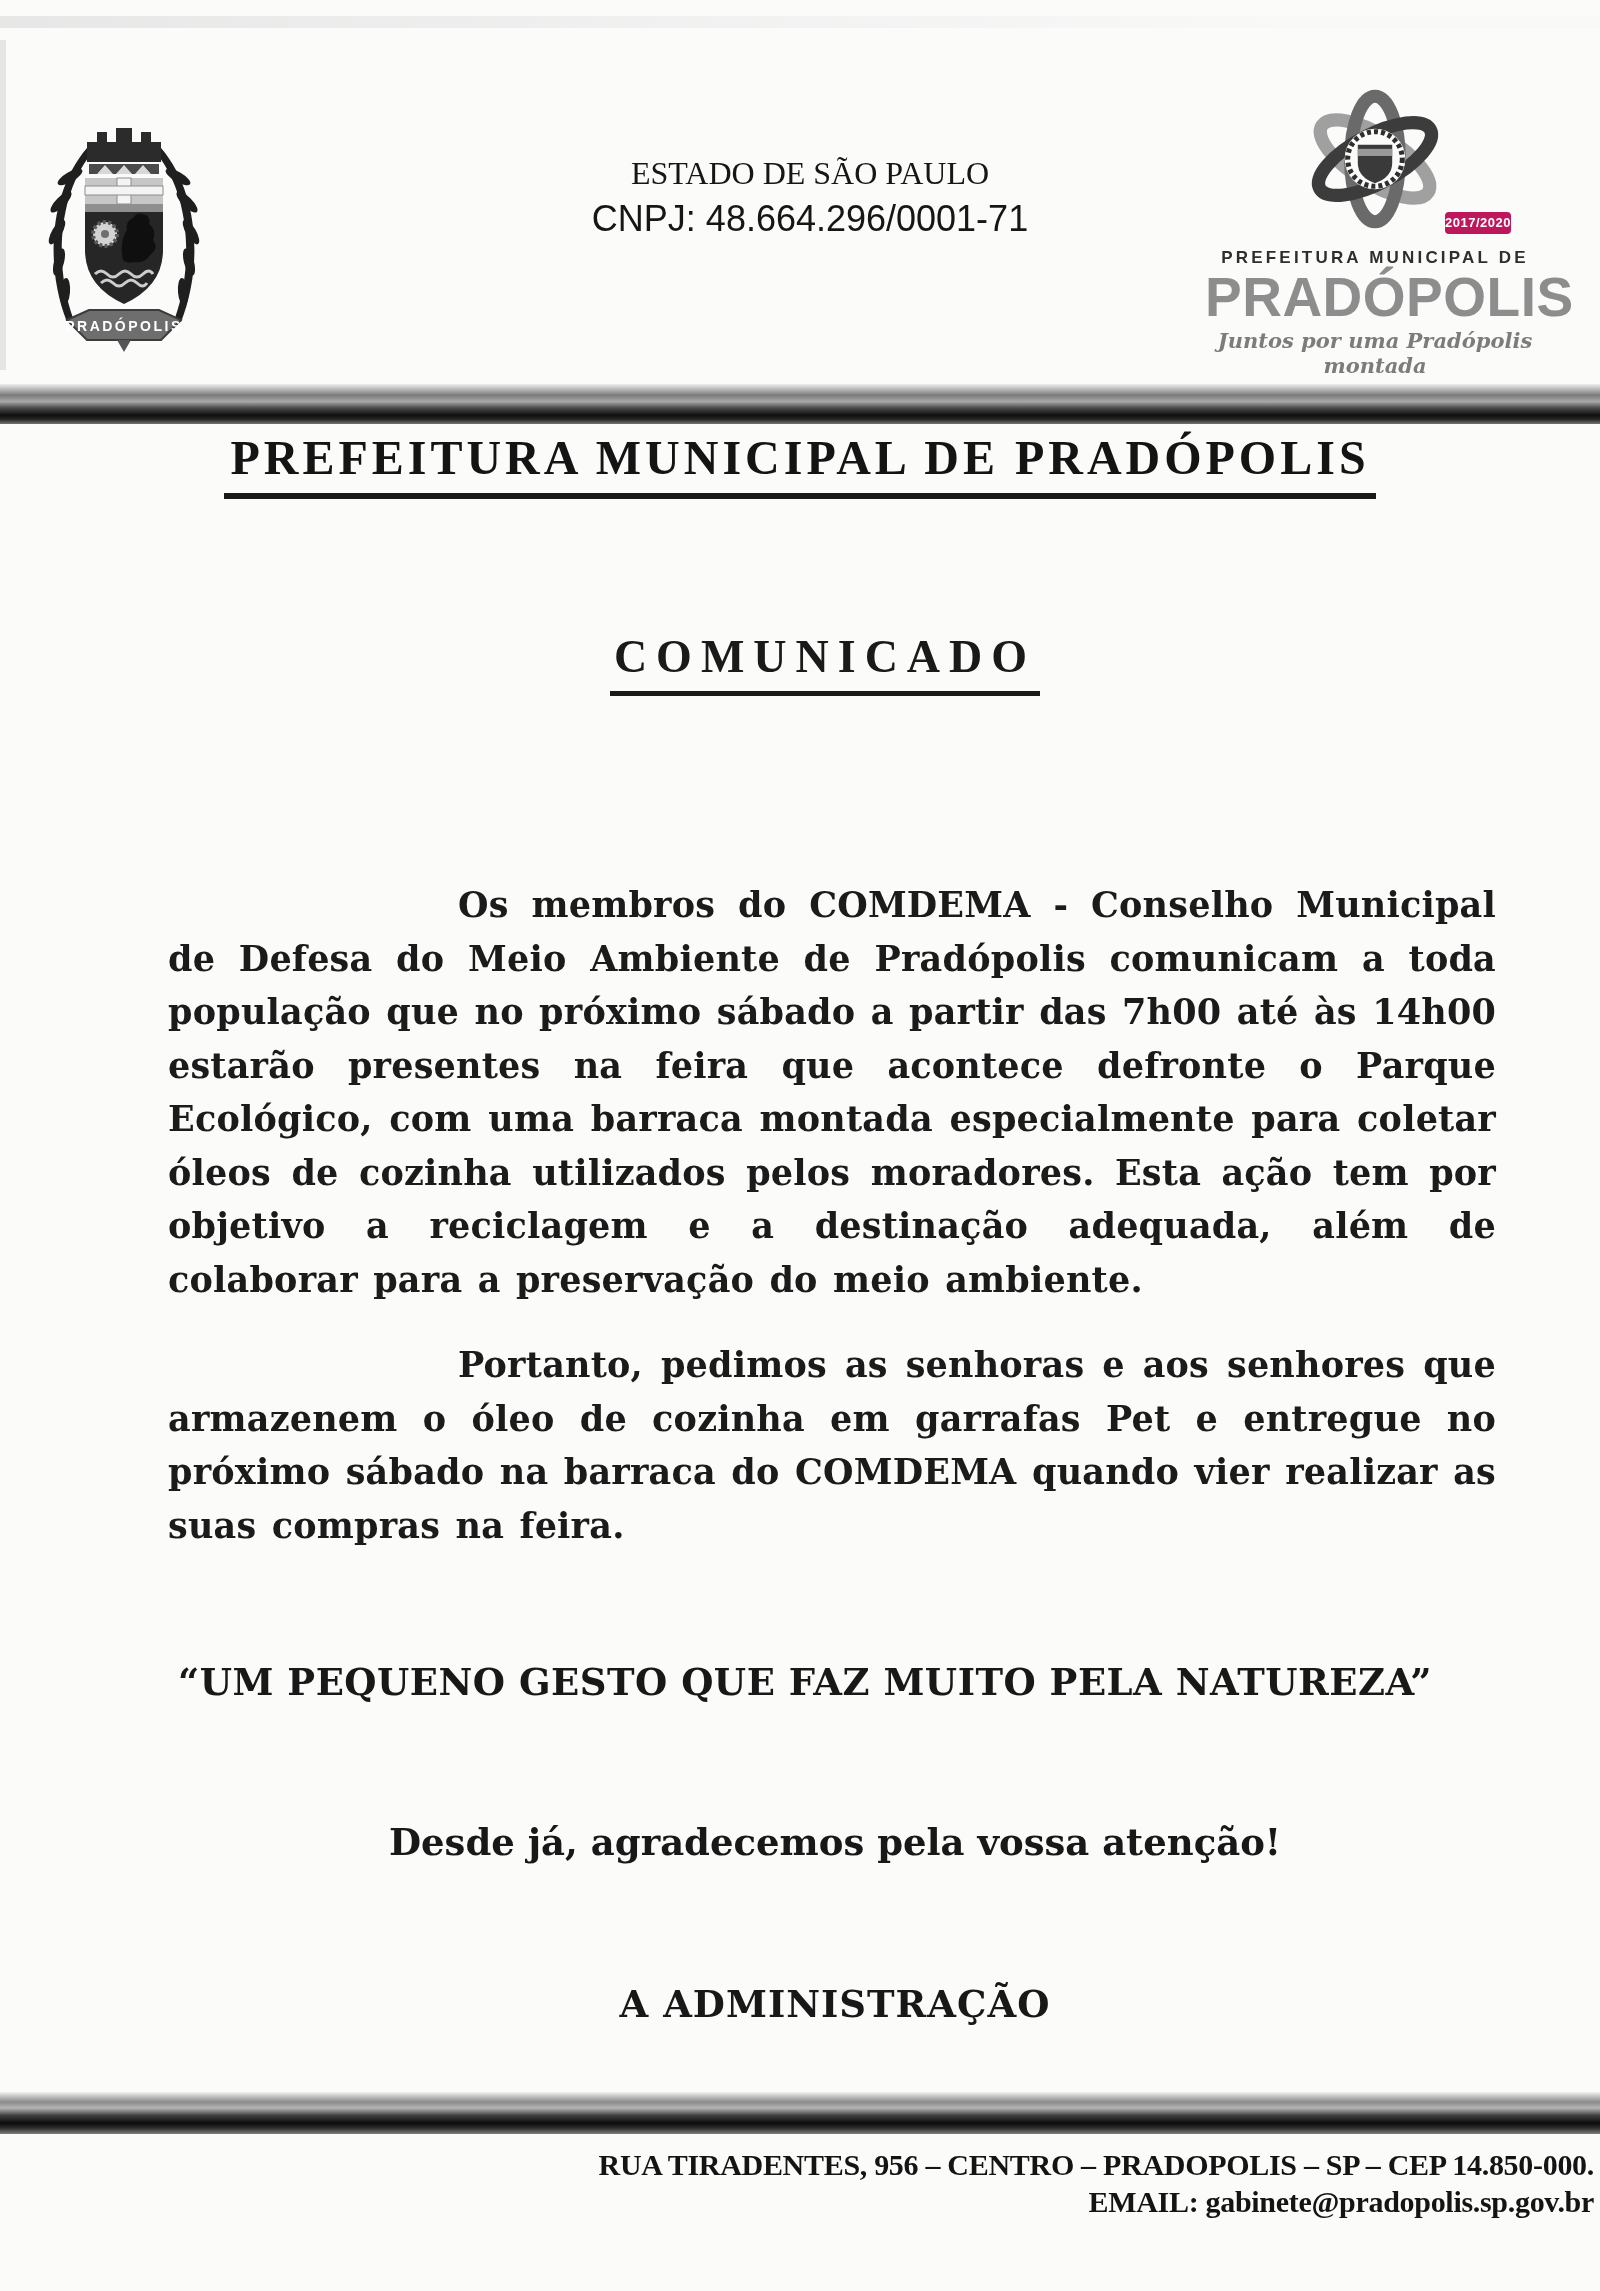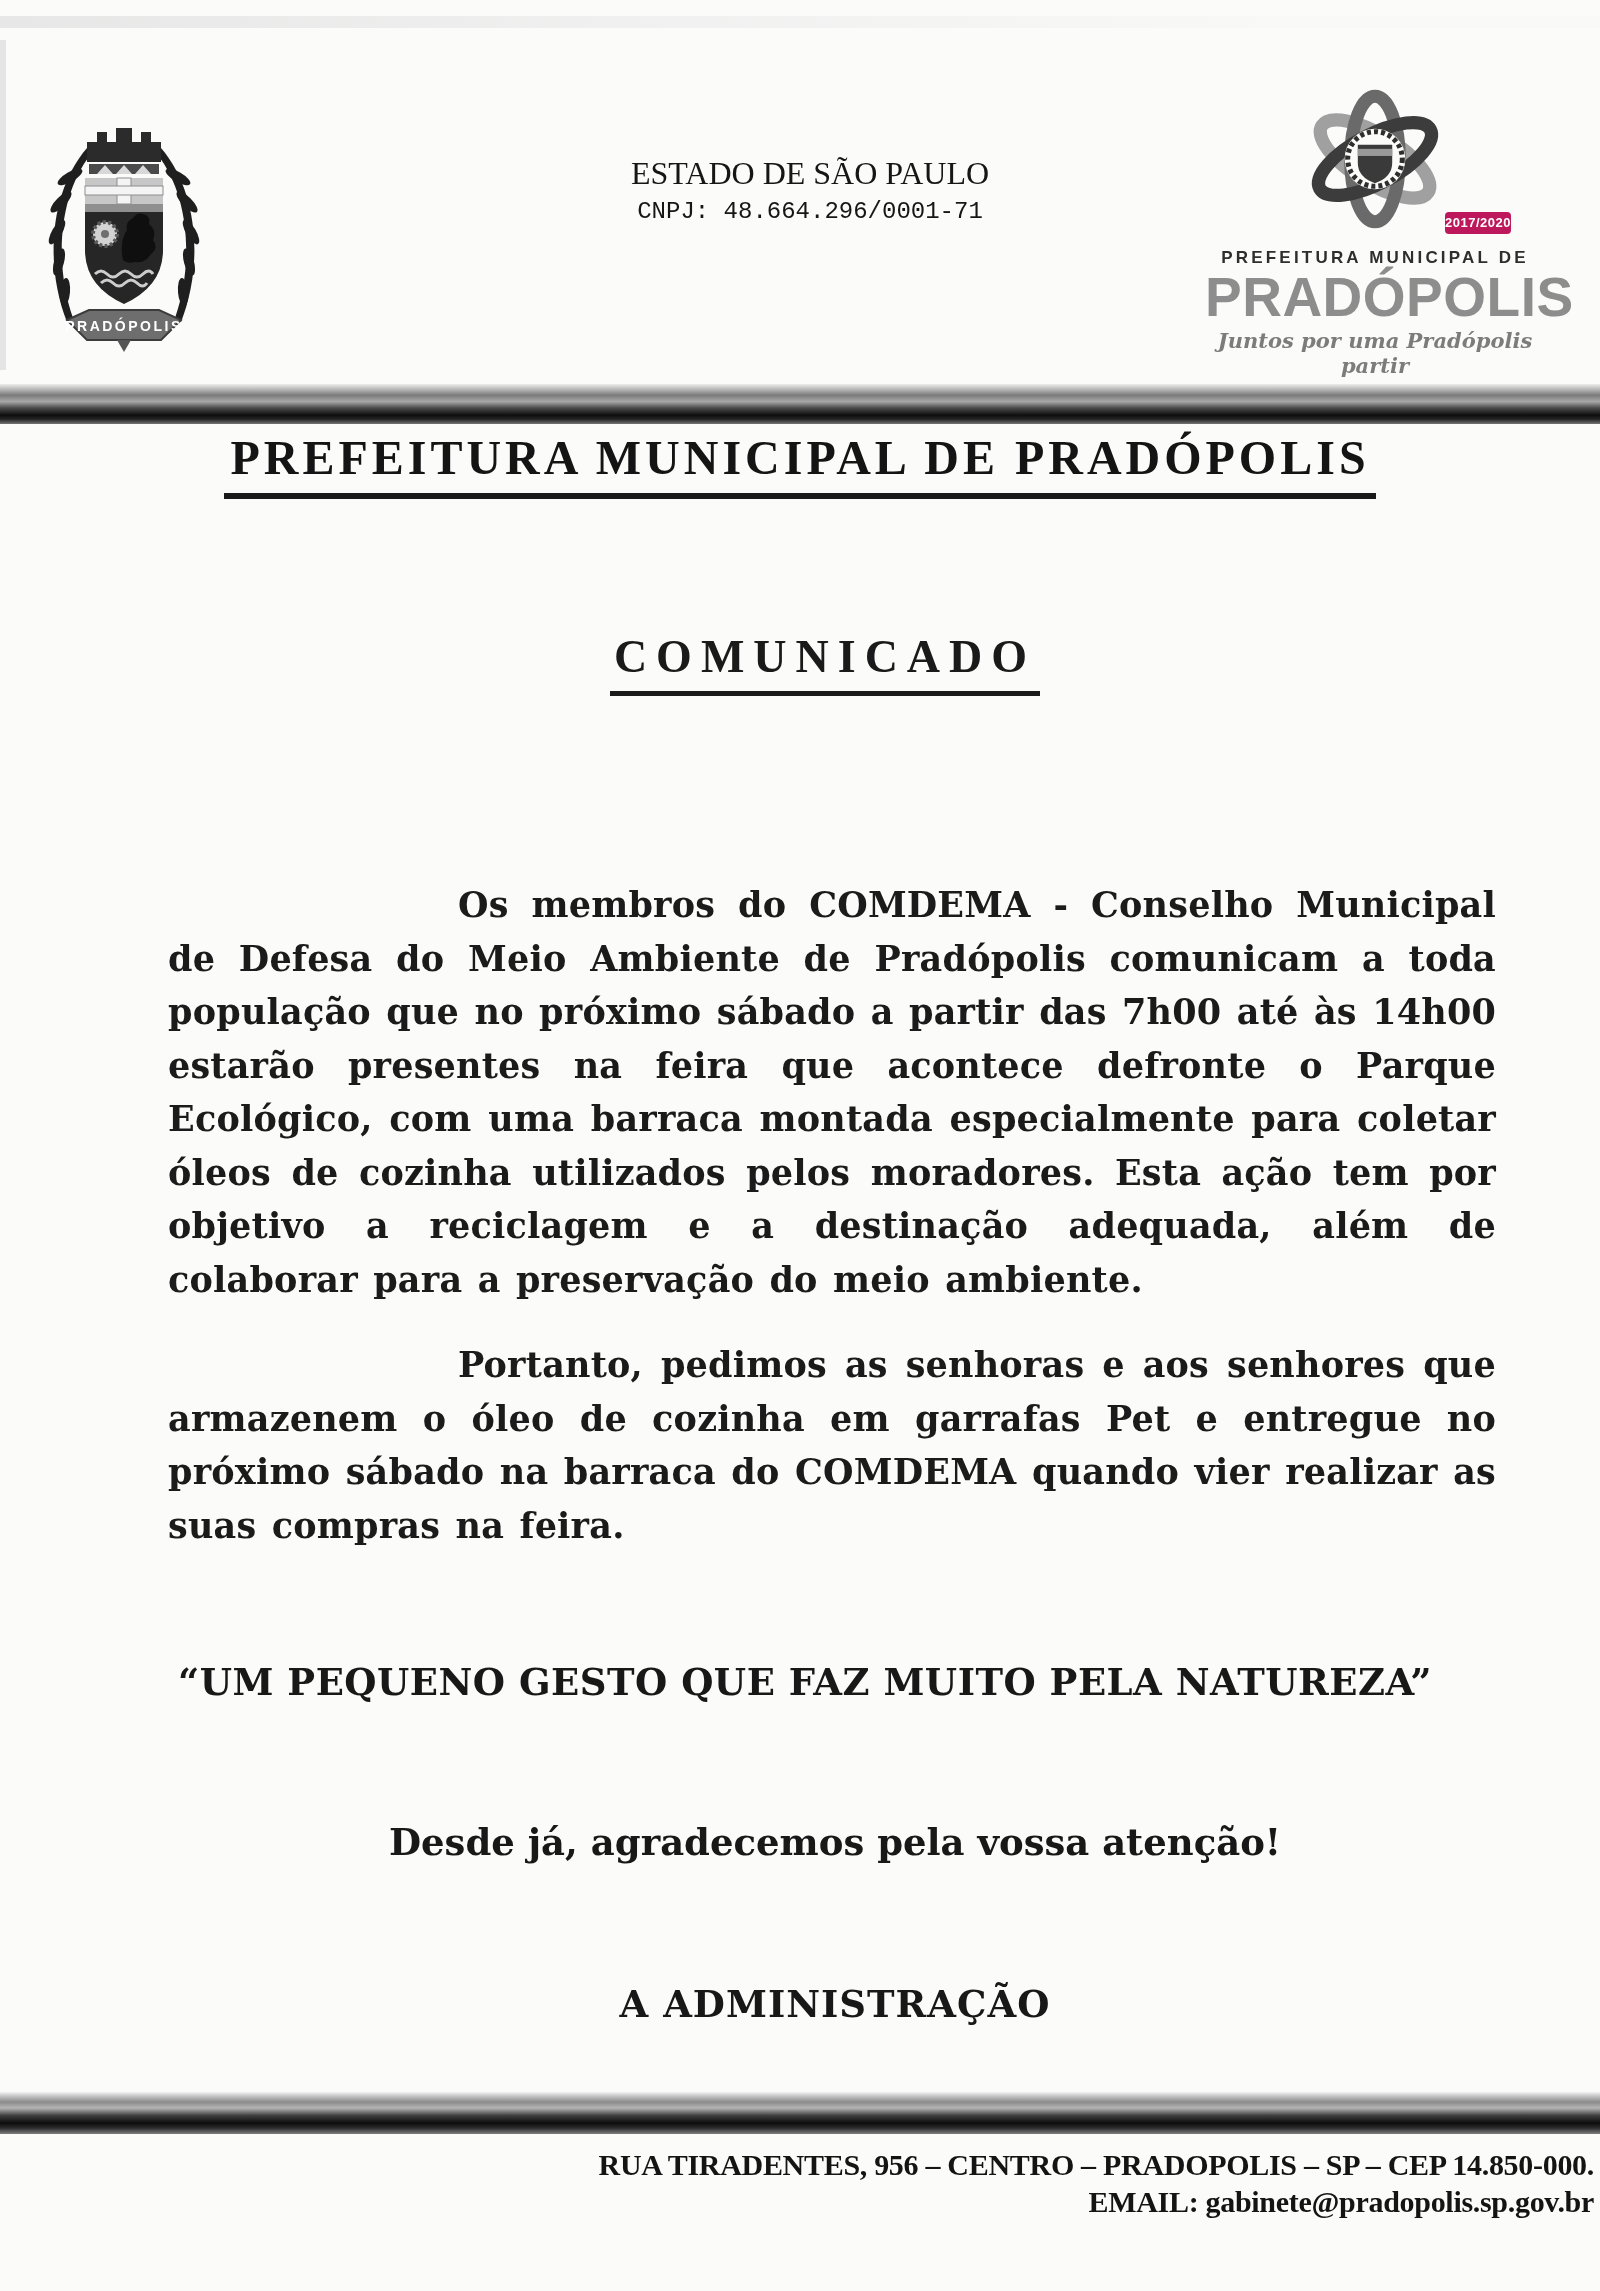--- a/index.html
+++ b/index.html
@@ -18,21 +18,21 @@
   .crest-wrap { left:38px; top:82px; width:172px; height:290px; }
   .head-center { left:420px; top:142px; width:780px; text-align:center; }
   .head-org {
     font-family:"Liberation Sans", sans-serif; font-weight:bold;
     font-size:34px; letter-spacing:1.5px; color:#121212;
   }
   .head-state {
     font-family:"Liberation Serif", serif; font-size:32px; margin-top:13px; color:#161616;
   }
   .head-cnpj {
-    font-family:Liberation Mono, monospace; font-size:24px; margin-top:6px; color:#161616;
+    font-family:Liberation Sans, sans-serif; font-size:36px; margin-top:6px; color:#161616;
   }
   .logo-block { left:1205px; top:78px; width:340px; text-align:center; }
   .logo-atom { display:block; margin:0 auto; }
   .logo-badge {
     position:absolute; left:240px; top:134px; width:66px; height:22px;
     background:#be185d; border-radius:4px; color:#fff;
     font-family:"Liberation Sans", sans-serif; font-weight:bold; font-size:13px;
     line-height:22px; text-align:center; letter-spacing:.5px;
   }
   .logo-line1 {
@@ -156,21 +156,21 @@
       <ellipse cx="85" cy="80" rx="62" ry="24" fill="none" stroke="#6a6a6a" stroke-width="13" transform="rotate(90 85 80)"></ellipse>
       <ellipse cx="85" cy="80" rx="62" ry="24" fill="none" stroke="#3c3c3c" stroke-width="13" transform="rotate(-28 85 80)"></ellipse>
       <circle cx="85" cy="80" r="30" fill="#fbfbfa"></circle>
       <circle cx="85" cy="80" r="27" fill="none" stroke="#2e2e2e" stroke-width="5" stroke-dasharray="4 3"></circle>
       <path fill="#3a3a3a" d="M68 66 h34 v18 q0 14 -17 20 q-17 -6 -17 -20 Z"></path>
       <rect x="68" y="70" width="34" height="7" fill="#999"></rect>
     </svg>
     <div class="logo-badge">2017/2020</div>
     <div class="logo-line1">PREFEITURA MUNICIPAL DE</div>
     <div class="logo-name">PRADÓPOLIS</div>
-    <div class="logo-tagline">Juntos por uma Pradópolis partir</div>
+    <div class="logo-tagline">Juntos por uma Pradópolis montada</div>
   </div>
 
   <div class="abs band band-top"></div>
 
   <div class="abs doc-title-wrap">
     <span class="doc-title">PREFEITURA MUNICIPAL DE PRADÓPOLIS</span>
   </div>
 
   <div class="abs subject-wrap">
     <span class="subject">COMUNICADO</span>

